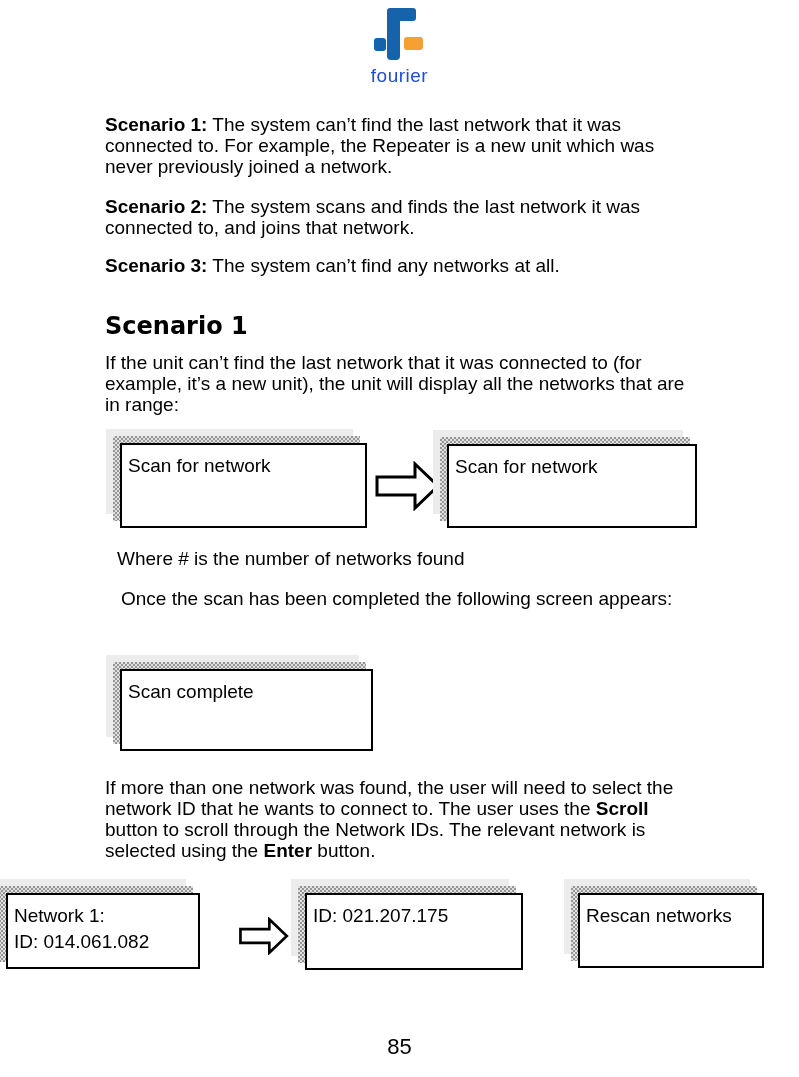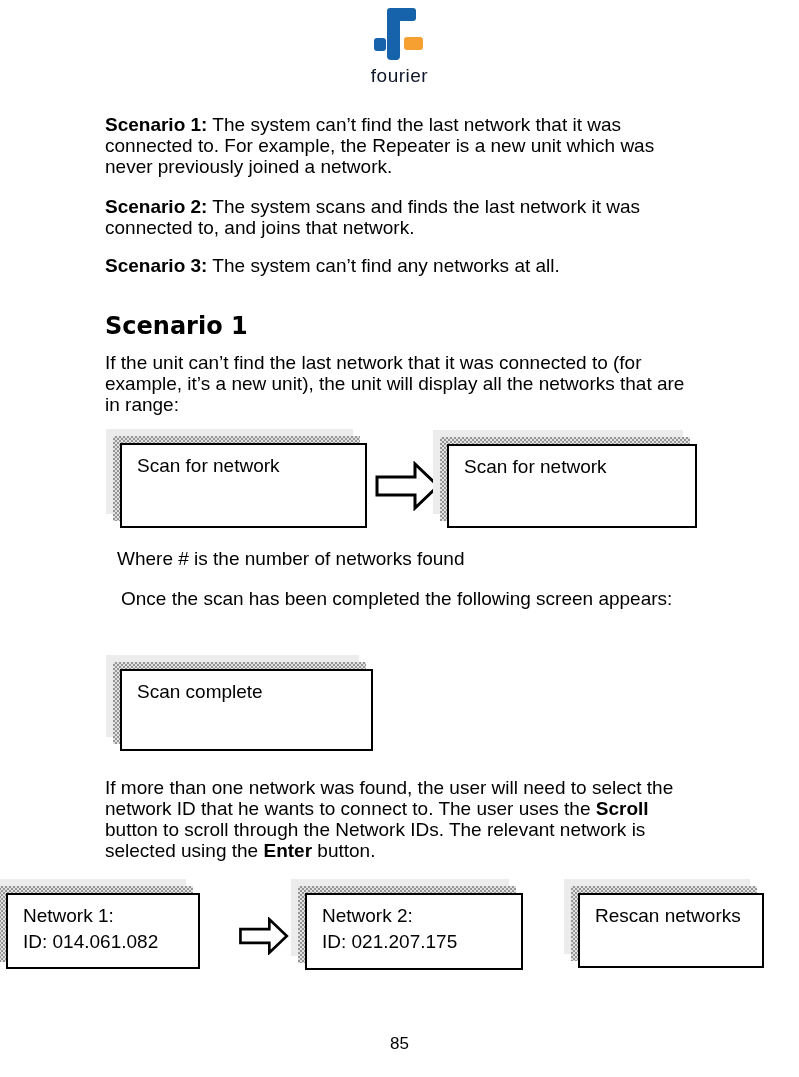--- a/index.html
+++ b/index.html
@@ -23,38 +23,38 @@
 
   
   .h2{font-family:"DejaVu Sans",sans-serif;font-weight:bold;font-size:24px;left:105px;}
 
   
   .lcd{position:absolute;}
   .lcd .sh-light{position:absolute;inset:0;transform:translate(-14px,-14px);background:#ececec;}
   .lcd .sh-mid{position:absolute;inset:0;transform:translate(-7px,-7px);
     background:conic-gradient(#969696 25%,#e2e2e2 0 50%,#969696 0 75%,#e2e2e2 0) 0 0 / 4px 4px;}
   .lcd .face{position:absolute;inset:0;background:#fff;border:2px solid #000;box-sizing:border-box;
-    font-size:19px;line-height:26px;padding:8px 0 0 15px;}
+    font-size:19px;line-height:26px;padding:8px 0 0 6px;}
   .arrow svg{display:block;width:100%;height:100%;}
 
-  .pageno{left:0;right:0;top:1034px;text-align:center;font-size:17px;}
+  .pageno{left:0;right:0;top:1034px;text-align:center;font-size:22px;}
 </style>
 </head>
 <body>
 
 <div class="page">
 
   <div class="abs logo-wrap">
     <div class="logo-icon">
       <div class="lg-arm" style="background: rgb(22, 99, 172);"></div>
       <div class="lg-stem" style="background: rgb(22, 99, 172);"></div>
       <div class="lg-nub" style="background: rgb(22, 99, 172);"></div>
       <div class="lg-orange" style="background: rgb(246, 160, 50);"></div>
     </div>
-    <div class="brand" style="color: #0f172a;">fourier</div>
+    <div class="brand" style="color: #1d4ed8;">fourier</div>
   </div>
 
   <p class="abs para" style="top:114px;margin:0"><span class="bold">Scenario 1:</span><span> The system can’t find the last network that it was connected to. For example, the Repeater is a new unit which was never previously joined a network.</span></p>
 
   <p class="abs para" style="top:196px;margin:0"><span class="bold">Scenario 2:</span><span> The system scans and finds the last network it was connected to, and joins that network.</span></p>
 
   <p class="abs para" style="top:255px;margin:0"><span class="bold">Scenario 3:</span><span> The system can’t find any networks at all.</span></p>
 
   <div class="abs h2" style="top:312px">Scenario 1</div>
   <p class="abs para" style="top:352px;margin:0">If the unit can’t find the last network that it was connected to (for example, it’s a new unit), the unit will display all the networks that are in range:</p>
@@ -107,21 +107,20 @@
   <div class="abs arrow" style="left:236px;top:917px;width:56px;height:38px">
     <svg viewBox="0 0 66 50">
         <polygon points="2,16 40,16 40,3 63,25 40,47 40,34 2,34" fill="#ffffff" stroke="#000000" stroke-width="3.5"></polygon>
       </svg>
   </div>
 
   <div class="lcd" style="left:305px;top:893px;width:218px;height:77px">
     <div class="sh-light"></div>
     <div class="sh-mid"></div>
     <div class="face">
-      <div>Network 2:</div>
       <div>ID: 021.207.175</div>
     </div>
   </div>
 
   <div class="lcd" style="left:578px;top:893px;width:186px;height:75px">
     <div class="sh-light"></div>
     <div class="sh-mid"></div>
     <div class="face">
       <div>Rescan networks</div>
     </div>

